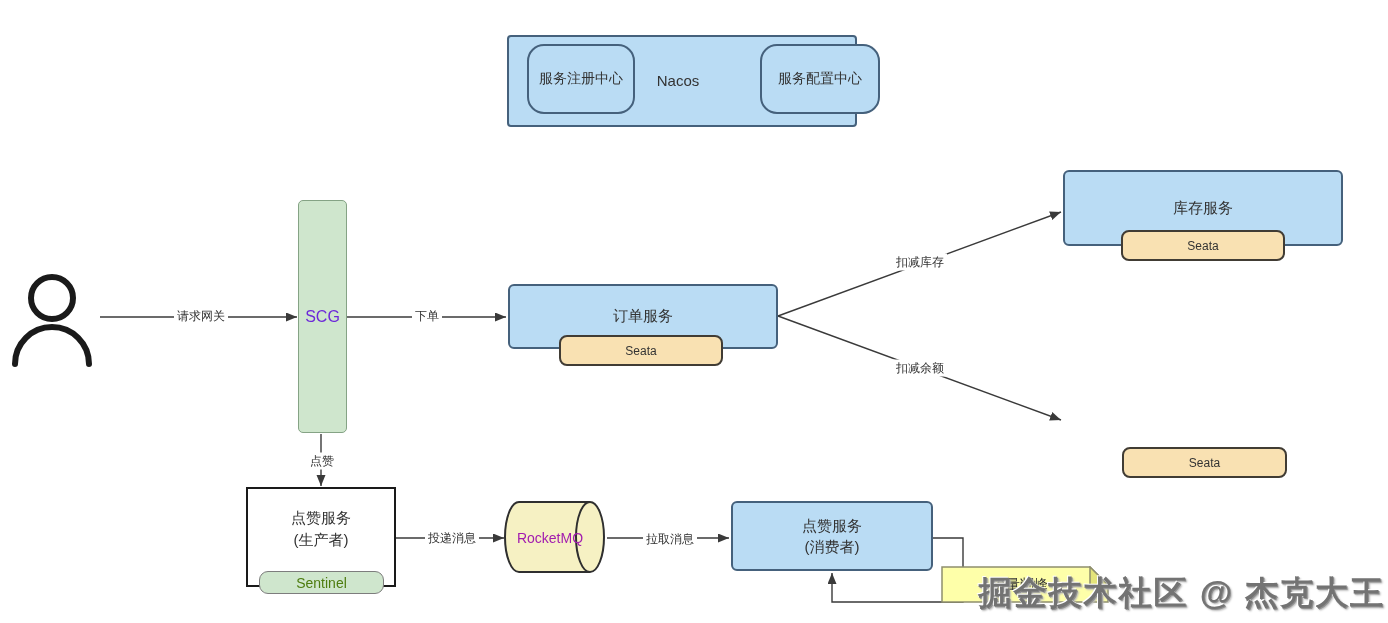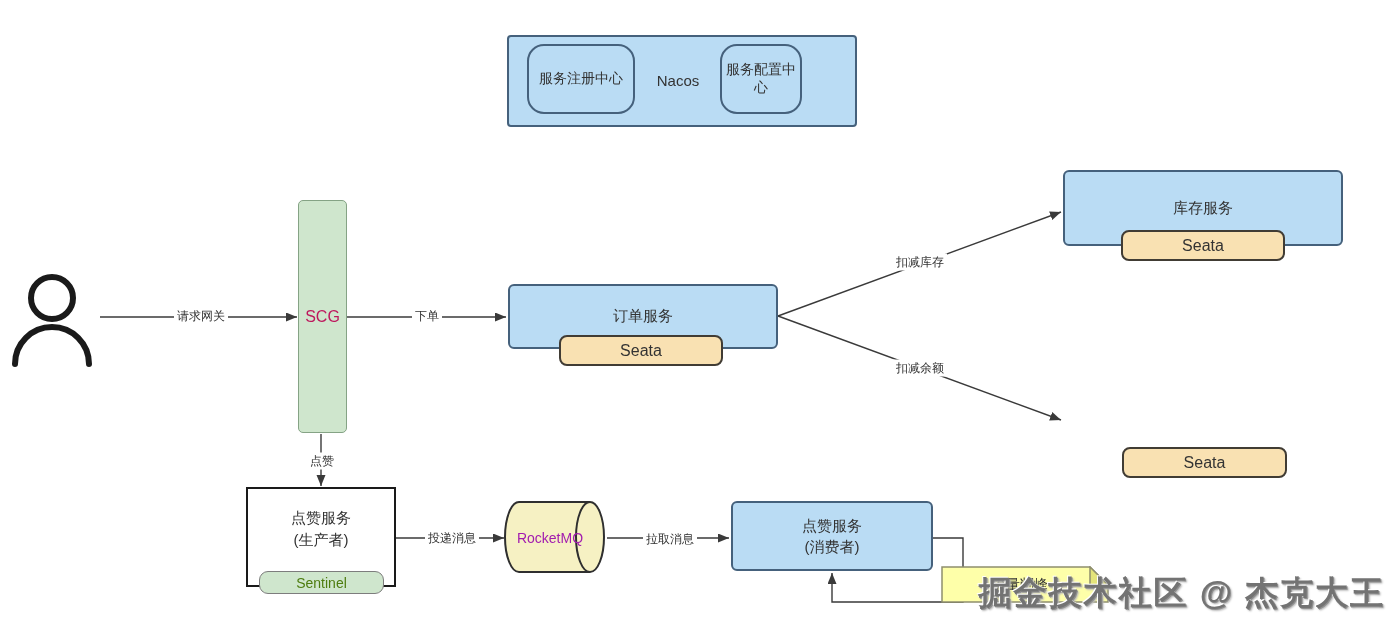--- a/index.html
+++ b/index.html
@@ -24,26 +24,26 @@
   }
   .nacos-inner{
     background:var(--service-fill,#badcf4);
     border:2px solid var(--service-border,#45617c);
     border-radius:17px;font-size:14px;font-family:Liberation Serif, serif;
   }
   .nacos-title{font-size:15px;text-align:center;}
   .gateway{
     background:var(--gateway-fill,#cfe6cd);
     border:1.5px solid var(--gateway-border,#85a385);
-    border-radius:5px;font-size:16px;color:#be185d;
+    border-radius:5px;font-size:16px;color:#6d28d9;
   }
   .seata{
     background:var(--seata-fill,#f9e1b2);
     border:2px solid var(--seata-border,#413c34);
-    border-radius:8px;font-size:16px;
+    border-radius:8px;font-size:12px;
   }
   .producer{
     background:var(--producer-fill,#ffffff);
     border:2px solid var(--producer-border,#1a1a1a);
     flex-direction:column;font-size:15px;line-height:22px;padding-bottom:16px;
   }
   .sentinel{
     background:var(--sentinel-fill,#cfe6cd);
     border:1.5px solid var(--sentinel-border,#7d7d7d);
     border-radius:9px;font-size:14px;color:#4d7c0f;
@@ -99,21 +99,21 @@
       <path d="M 519 502 L 590 502 A 14 35 0 0 1 590 572 L 519 572 A 14 35 0 0 1 519 502 Z" style="fill:var(--mq-fill,#f6f1c3);"></path>
       <path d="M 590 502 A 14 35 0 0 0 590 572" style="fill:none;"></path>
     </g>
   </svg>
 
   <div class="abs nacos-outer" style="left:507px;top:35px;width:350px;height:92px;"></div>
   <div class="abs box nacos-inner" style="left:527px;top:44px;width:108px;height:70px;">
     <span>服务注册中心</span>
   </div>
   <div class="abs nacos-title" style="left:636px;top:72px;width:84px;">Nacos</div>
-  <div class="abs box nacos-inner" style="left:720px;top:44px;width:82px;height:70px;">
+  <div class="abs box nacos-inner" style="left:760px;top:44px;width:120px;height:70px;">
     <span>服务配置中心</span>
   </div>
 
   <div class="abs box gateway" style="left:298px;top:200px;width:49px;height:233px;">
     <span>SCG</span>
   </div>
 
   <div class="abs box service" style="left:508px;top:284px;width:270px;height:65px;">
     <span>订单服务</span>
   </div>

